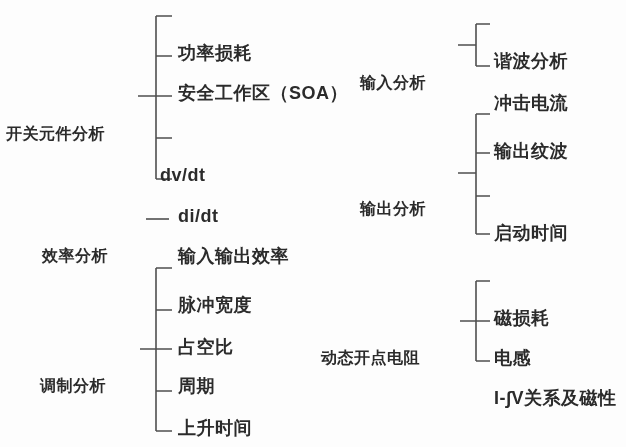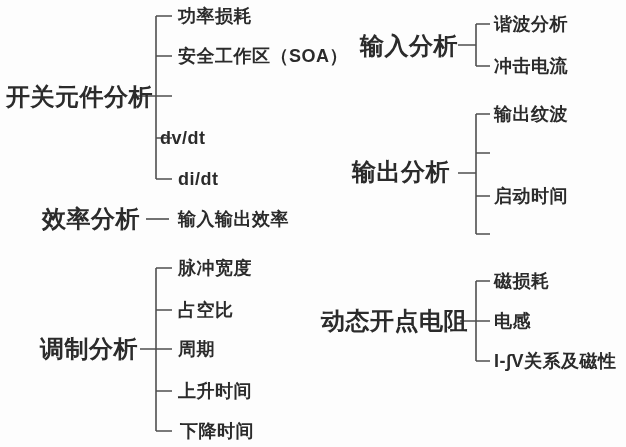--- a/index.html
+++ b/index.html
@@ -29,23 +29,24 @@
     stroke-width: 1.6;
     fill: none;
   }
   .node {
     position: absolute;
     transform: translateY(-50%);
     white-space: nowrap;
     color: var(--text-color, #2b2b2b);
     font-weight: bold;
     line-height: 1;
+    margin-top: 37px;
   }
   .parent {
-    font-size: 24px;
+    font-size: 16px;
     letter-spacing: 0.5px;
     text-align: center;
   }
   .child {
     font-size: 18px;
     letter-spacing: 0.5px;
   }
 </style>
 </head>
 <body>
@@ -74,21 +75,21 @@
   <div class="node child" style="left:178px; top:268px">脉冲宽度</div>
   <div class="node child" style="left:178px; top:310px">占空比</div>
   <div class="node child" style="left:178px; top:349px">周期</div>
   <div class="node child" style="left:178px; top:391px">上升时间</div>
   <div class="node child" style="left:180px; top:431px">下降时间</div>
 
   <div class="node parent" style="left:360px; top:46px">输入分析</div>
   <div class="node child" style="left:494px; top:24px">谐波分析</div>
   <div class="node child" style="left:494px; top:66px">冲击电流</div>
 
-  <div class="node parent" style="left:352px; top:172px">输出分析</div>
+  <div class="node parent" style="left:360px; top:172px">输出分析</div>
   <div class="node child" style="left:494px; top:114px">输出纹波</div>
   <div class="node child" style="left:494px; top:196px">启动时间</div>
 
   <div class="node parent" style="left:321px; top:321px">动态开点电阻</div>
   <div class="node child" style="left:494px; top:281px">磁损耗</div>
   <div class="node child" style="left:494px; top:321px">电感</div>
   <div class="node child" style="left:494px; top:361px">I-∫V关系及磁性</div>
 
 </div>
 

